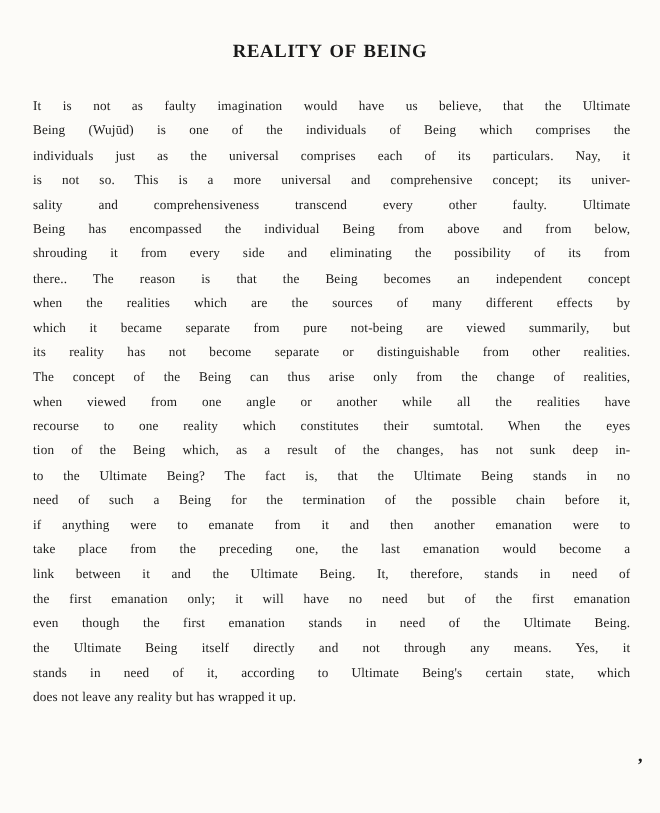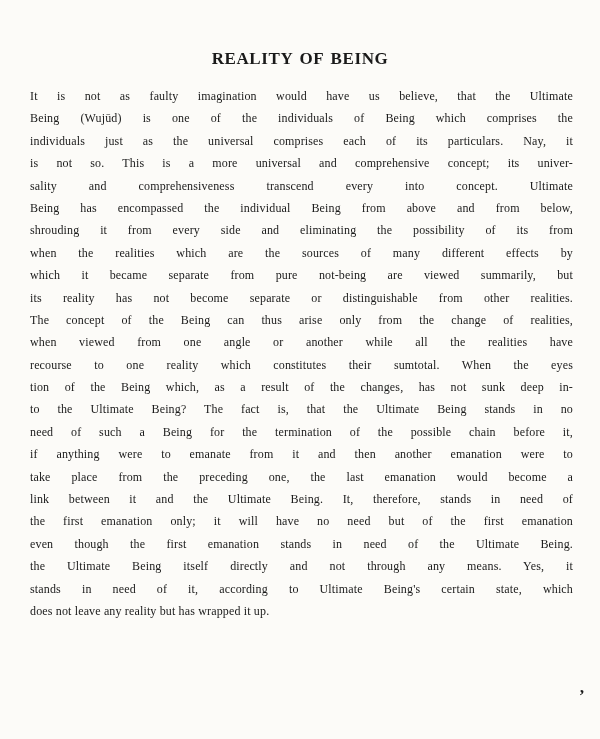--- a/index.html
+++ b/index.html
@@ -22,21 +22,20 @@
     position: absolute;
     top: 37px;
     left: 0;
     width: 100%;
     text-align: center;
     font-weight: bold;
     font-size: 17px;
     letter-spacing: 0.6px;
     word-spacing: 2px;
     color: var(--ink);
-    margin-top: 12px;
   }
   .text-block {
     position: absolute;
     top: 85px;
     left: 30px;
     right: 27px;
   }
   .line {
     height: 22.4px;
     line-height: 22.4px;
@@ -63,23 +62,24 @@
 <body>
 
 <div class="page">
   <h1 class="title">REALITY OF BEING</h1>
 
   <div class="text-block">
       <div class="line">It is not as faulty imagination would have us believe, that the Ultimate</div>
       <div class="line">Being (Wujūd) is one of the individuals of Being which comprises the</div>
       <div class="line">individuals just as the universal comprises each of its particulars. Nay, it</div>
       <div class="line">is not so. This is a more universal and comprehensive concept; its univer-</div>
-      <div class="line">sality and comprehensiveness transcend every into concept. Ultimate</div>
+      <div class="line">sality and comprehensiveness transcend every other faulty. Ultimate</div>
       <div class="line">Being has encompassed the individual Being from above and from below,</div>
       <div class="line">shrouding it from every side and eliminating the possibility of its from</div>
+      <div class="line">there.. The reason is that the Being becomes an independent concept</div>
       <div class="line">when the realities which are the sources of many different effects by</div>
       <div class="line">which it became separate from pure not-being are viewed summarily, but</div>
       <div class="line">its reality has not become separate or distinguishable from other realities.</div>
       <div class="line">The concept of the Being can thus arise only from the change of realities,</div>
       <div class="line">when viewed from one angle or another while all the realities have</div>
       <div class="line">recourse to one reality which constitutes their sumtotal. When the eyes</div>
       <div class="line">tion of the Being which, as a result of the changes, has not sunk deep in-</div>
       <div class="line">to the Ultimate Being? The fact is, that the Ultimate Being stands in no</div>
       <div class="line">need of such a Being for the termination of the possible chain before it,</div>
       <div class="line">if anything were to emanate from it and then another emanation were to</div>

